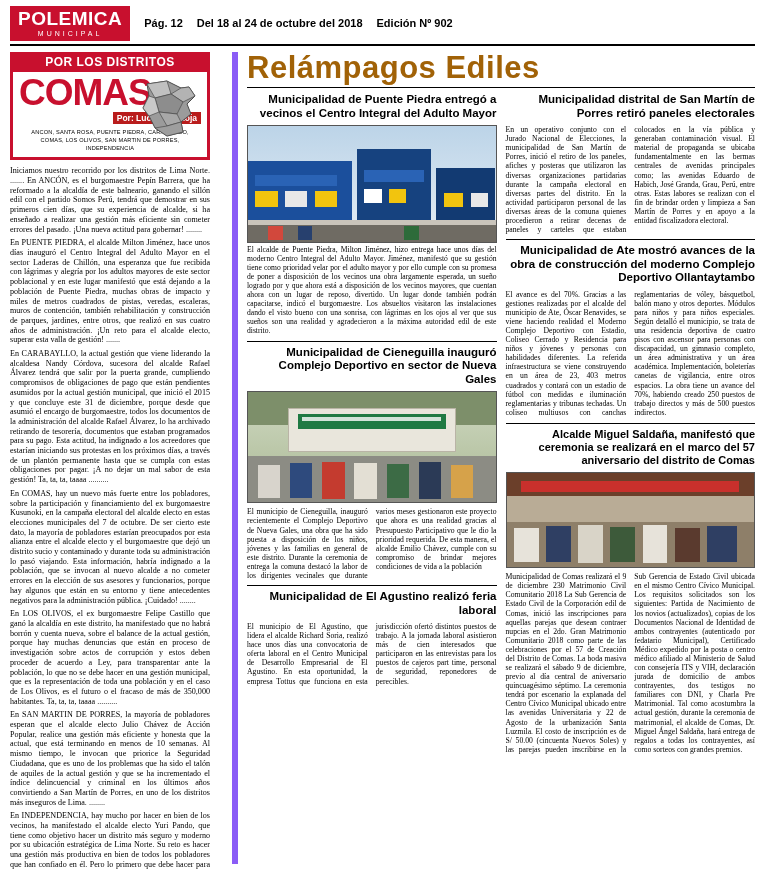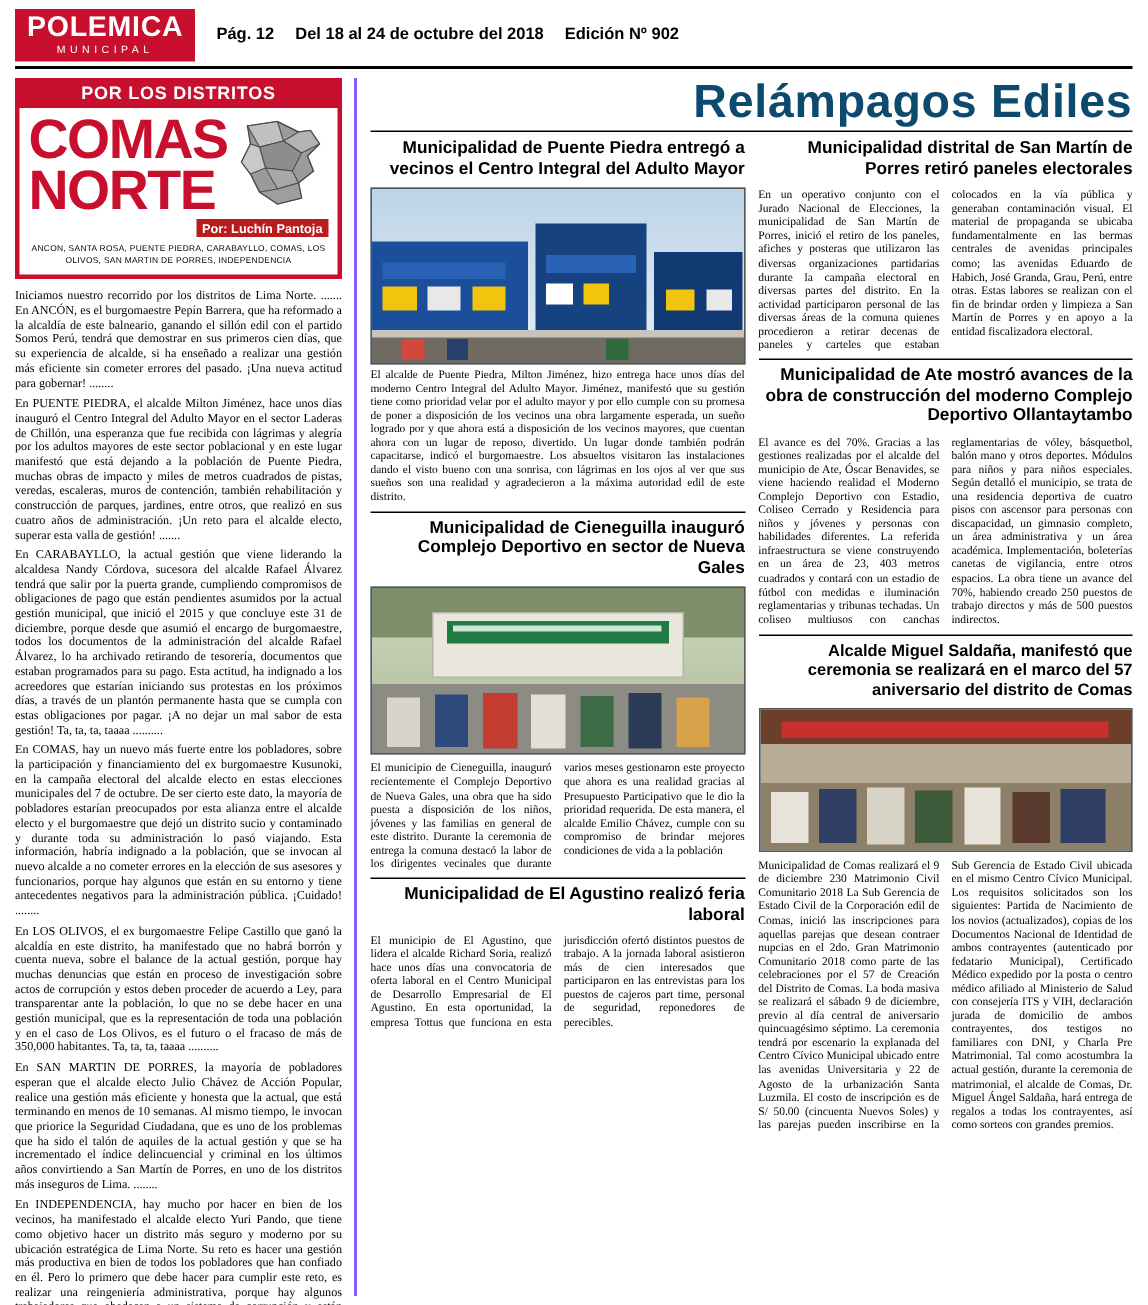--- a/index.html
+++ b/index.html
@@ -25,21 +25,21 @@
     background:#c8102e; color:#fff; padding:3px 8px 4px 8px;
     display:flex; flex-direction:column; align-items:center; justify-content:center;
     line-height:1;
   }
   .logo-main { font-family:"Liberation Sans", sans-serif; font-weight:bold; font-size:19px; letter-spacing:0.5px; }
   .logo-sub { font-family:"Liberation Sans", sans-serif; font-size:7px; letter-spacing:3px; margin-top:2px; }
   .mast-meta { display:flex; gap:14px; font-family:"Liberation Sans", sans-serif; font-weight:bold; font-size:11px; }
 
   
   .body-grid { display:flex; gap:0; margin-top:6px; height: 812px; }
-  .col-left { width: 228px; padding-right:8px; border-right:2px solid #8b5cf6; }
+  .col-left { width: 228px; padding-right:22px; border-right:6px solid #8b5cf6; }
   .col-right { width: 517px; padding-left:9px; }
 
   
   .distritos-banner {
     background:#c8102e; color:#fff; font-family:"Liberation Sans", sans-serif;
     font-weight:bold; font-size:12px; text-align:center; padding:3px 0; letter-spacing:0.5px;
   }
   .lima-norte-box {
     border:3px solid #c8102e; border-top:none; padding:4px 6px 5px 6px; position:relative;
     background:#fff;
@@ -62,22 +62,22 @@
     text-align:center; letter-spacing:0.2px; padding-top:4px; color:#000;
   }
   .left-text {
     margin-top:6px; font-size:8.1px; line-height:1.2; text-align:justify;
     column-count:1; hyphens:auto;
   }
   .left-text p { margin:0 0 4px 0; }
 
   
   .relampagos {
-    font-family:"Liberation Sans", sans-serif; font-weight:bold; color:#0c4a6e;
-    font-size:31px; text-align:right; letter-spacing:0.5px; margin:0 0 4px 0; line-height:1;
+    font-family:"Liberation Sans", sans-serif; font-weight:bold; color:#a16207;
+    font-size:31px; text-align:left; letter-spacing:0.5px; margin:0 0 4px 0; line-height:1;
   }
   .rline { border-top:1px solid #000; margin:2px 0 5px 0; }
 
   .two-col { display:flex; gap:9px; }
   .half { width:250px; }
   .hrule { border-top:1px solid #000; margin:5px 0 4px 0; }
 
   h2.art {
     font-family:"Liberation Sans", sans-serif; font-weight:bold; font-size:11.5px;
     line-height:1.18; text-align:right; margin:0 0 5px 0;
@@ -113,21 +113,20 @@
 
   <div class="body-grid">
 
     <div class="col-left">
 
       <div class="distritos-banner">POR LOS DISTRITOS</div>
 
       <div class="lima-norte-box">
         <div class="lima-norte-title">
           <span>COMAS</span>
-          <span>NORTE</span>
         </div>
         <svg class="map-shape" viewBox="0 0 62 62">
           <path d="M10 6 L30 3 L44 10 L52 9 L58 18 L50 26 L54 36 L44 44 L46 54 L30 58 L18 50 L12 38 L6 30 L12 18 Z" fill="#9b9b9b" stroke="#4a4a4a" stroke-width="1"></path>
           <path d="M10 6 L30 3 L34 16 L18 20 Z" fill="#c0c0c0" stroke="#4a4a4a" stroke-width="0.7"></path>
           <path d="M34 16 L44 10 L52 9 L58 18 L46 24 Z" fill="#b3b3b3" stroke="#4a4a4a" stroke-width="0.7"></path>
           <path d="M18 20 L34 16 L46 24 L40 36 L22 34 Z" fill="#8d8d8d" stroke="#4a4a4a" stroke-width="0.7"></path>
           <path d="M22 34 L40 36 L44 44 L30 48 Z" fill="#a8a8a8" stroke="#4a4a4a" stroke-width="0.7"></path>
           <path d="M12 18 L18 20 L22 34 L12 38 L6 30 Z" fill="#c9c9c9" stroke="#4a4a4a" stroke-width="0.7"></path>
           <path d="M30 48 L44 44 L46 54 L30 58 L18 50 Z" fill="#9e9e9e" stroke="#4a4a4a" stroke-width="0.7"></path>
         </svg>

